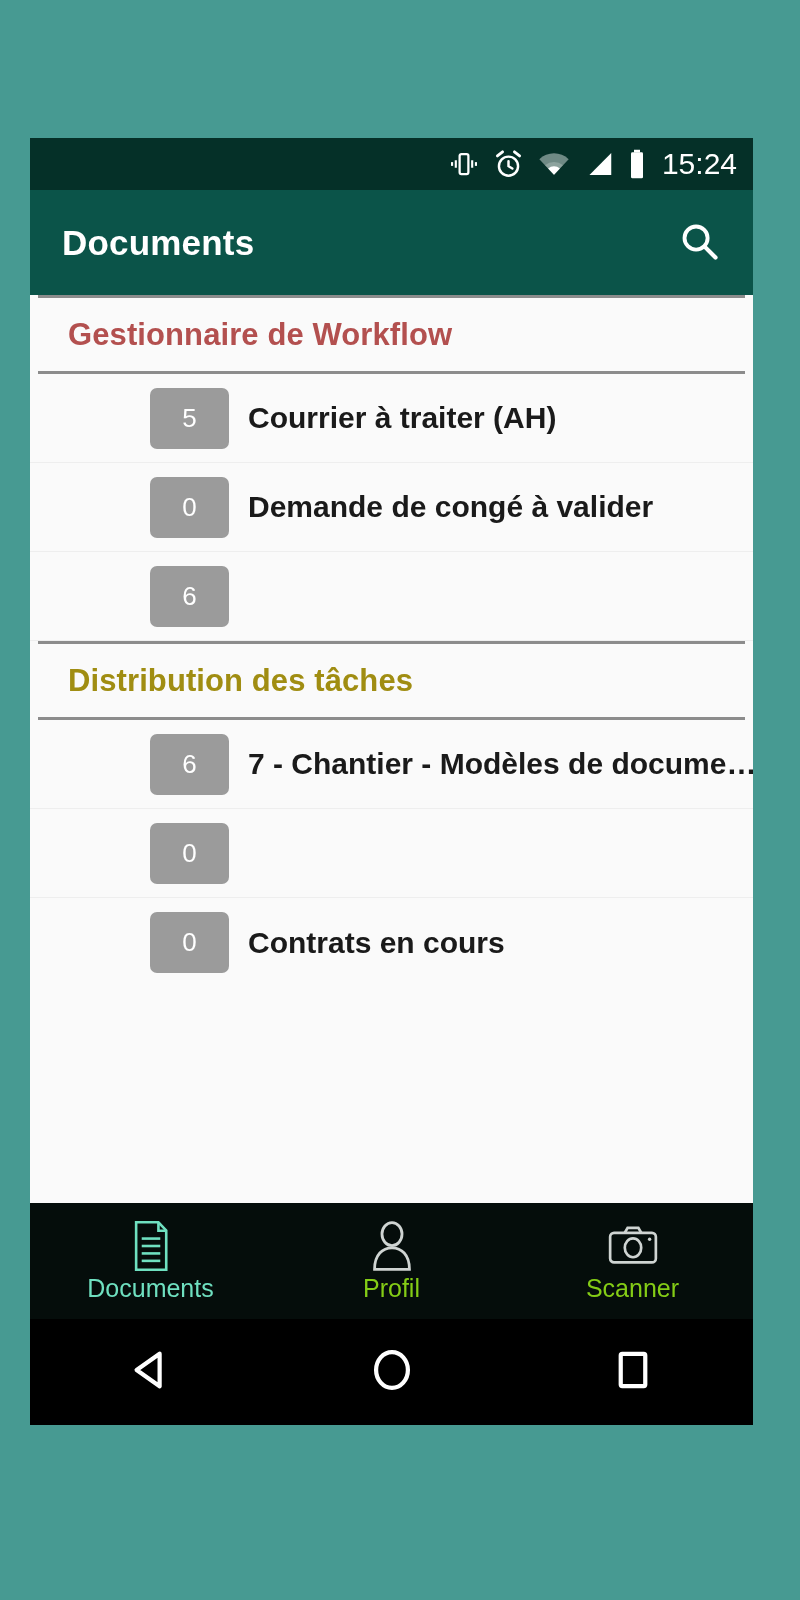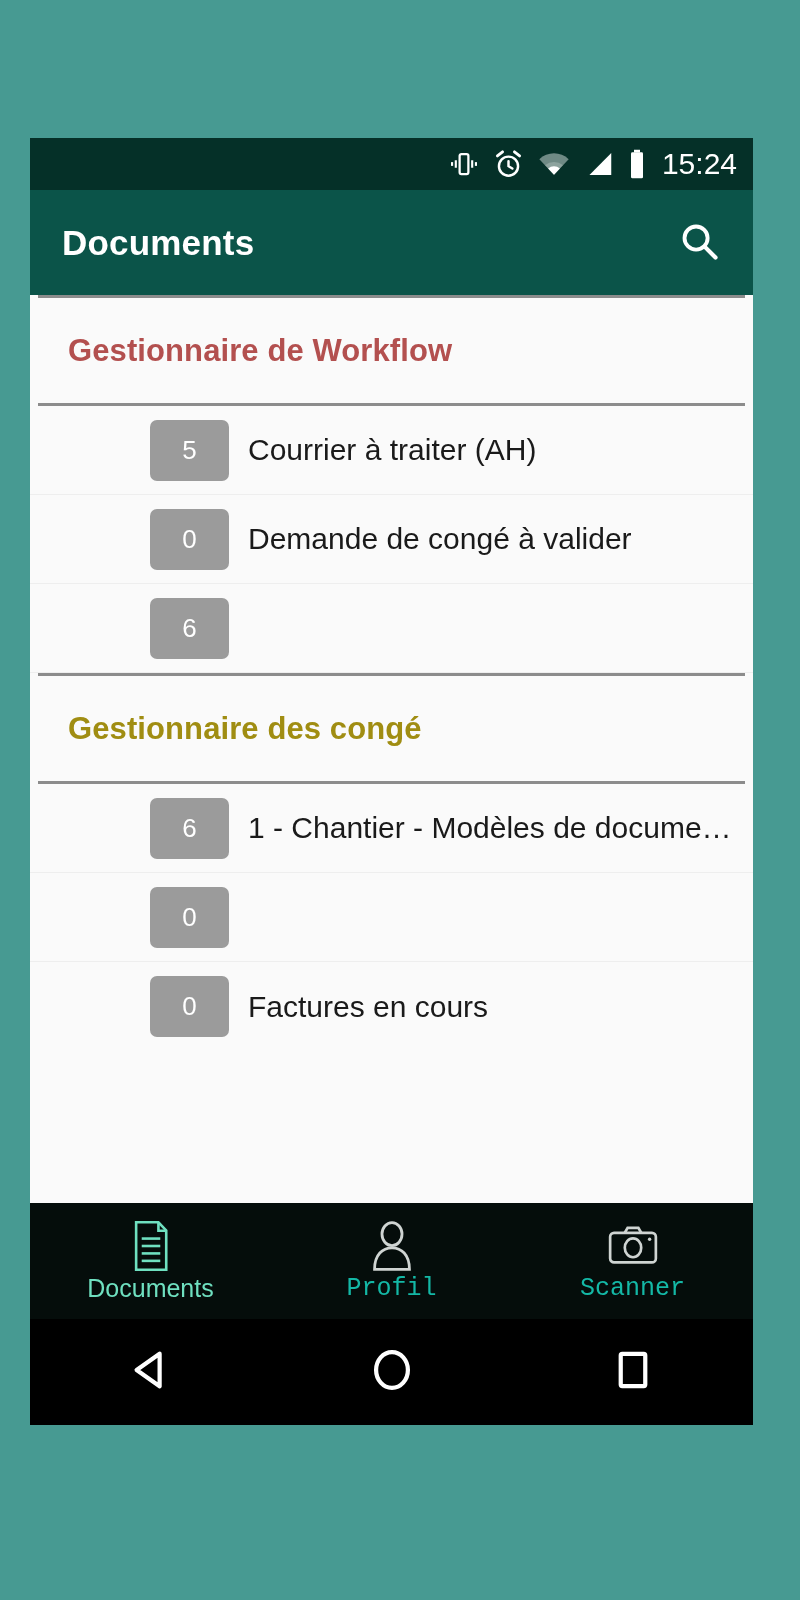--- a/index.html
+++ b/index.html
@@ -84,21 +84,21 @@
   
   .content {
     flex: 1 1 auto;
     background: #fafafa;
     overflow: hidden;
     position: relative;
   }
 
   .section-header {
     padding: 0 0 0 30px;
-    height: 111px;
+    height: 79px;
     display: flex;
     align-items: center;
     border-top: 3px solid #8c8c8c;
     border-bottom: 3px solid #8c8c8c;
     background: #fafafa;
     margin: 0 8px;
   }
   .section-header .title {
     font-size: 31px;
     font-weight: 700;
@@ -129,21 +129,21 @@
     font-weight: 400;
     display: flex;
     align-items: center;
     justify-content: center;
     flex: none;
   }
   .row-label {
     margin-left: 19px;
     font-size: 30px;
     color: #1a1a1a;
-    font-weight: 400;
+    font-weight: 700;
     white-space: nowrap;
     overflow: hidden;
   }
 
   
   .tab-bar {
     height: 116px;
     background: #050d0b;
     display: flex;
     align-items: center;
@@ -154,21 +154,21 @@
     display: flex;
     flex-direction: column;
     align-items: center;
     justify-content: center;
     gap: 6px;
     cursor: pointer;
   }
   .tab-icon { height: 48px; display: flex; align-items: center; justify-content: center; }
   .tab-label { font-size: 25px; line-height: 1; }
   .tab.active .tab-label { color: #6fe0c0; }
-  .tab.inactive .tab-label { color: #14b8a6; font-family: Liberation Mono, monospace; }
+  .tab.inactive .tab-label { color: #84cc16; }
 
   
   .nav-bar {
     height: 106px;
     background: #000000;
     display: flex;
     align-items: center;
     flex: none;
   }
   .nav-btn {
@@ -253,32 +253,32 @@
     </div>
     <div class="list-row">
       <span class="badge">0</span>
       <span class="row-label">Demande de congé à valider</span>
     </div>
     <div class="list-row">
       <span class="badge">6</span>
     </div>
 
     <div class="section-header sec-gold">
-      <span class="title">Gestionnaire des congé</span>
+      <span class="title">Distribution des tâches</span>
     </div>
     <div class="list-row">
       <span class="badge">6</span>
-      <span class="row-label">1 - Chantier - Modèles de docume…</span>
+      <span class="row-label">7 - Chantier - Modèles de docume…</span>
     </div>
     <div class="list-row">
       <span class="badge">0</span>
     </div>
     <div class="list-row">
       <span class="badge">0</span>
-      <span class="row-label">Factures en cours</span>
+      <span class="row-label">Contrats en cours</span>
     </div>
 
 
   </div>
 
   <div class="tab-bar">
 
     <div class="tab active">
       <span class="tab-icon">
         <svg width="46" height="52" viewBox="0 0 24 28">

